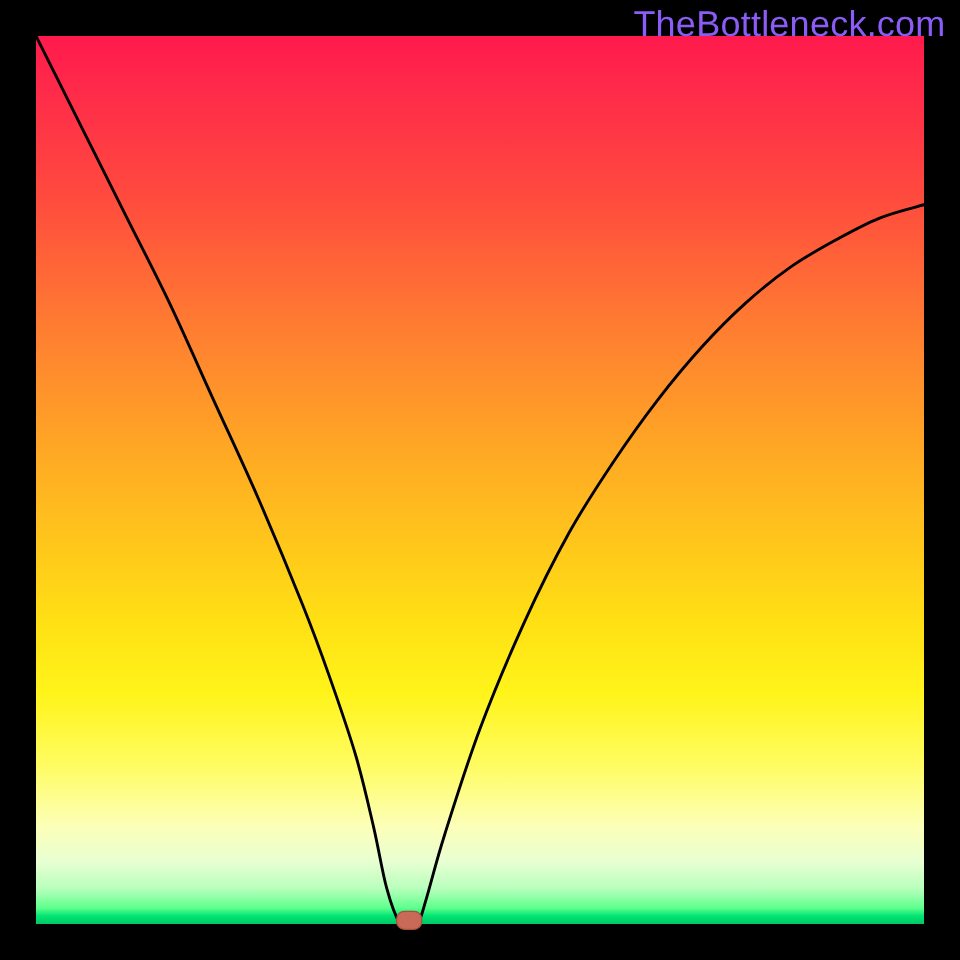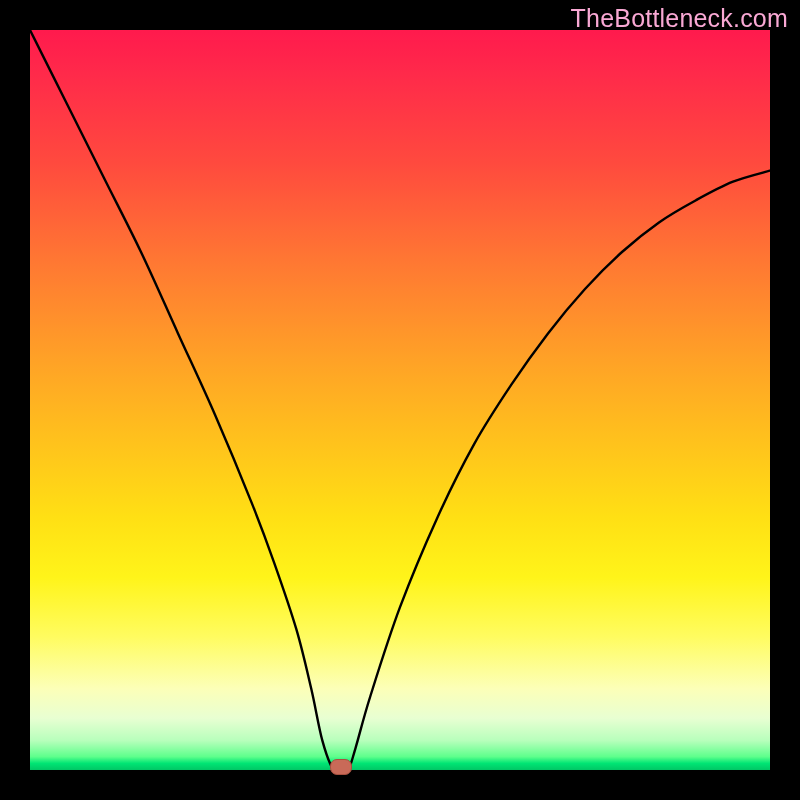--- a/index.html
+++ b/index.html
@@ -14,22 +14,22 @@
   .frame {
     position: relative;
     width: 800px;
     height: 800px;
     background: #000;
   }
   .watermark {
     position: absolute;
     top: 4px;
     right: 12px;
-    color: #f9a8d4;
-    font-size: 25px;
+    color: #8b5cf6;
+    font-size: 30px;
     font-weight: 500;
     letter-spacing: 0.2px;
     z-index: 20;
   }
   .plot {
     position: absolute;
     left: 30px;
     top: 30px;
     width: 740px;
     height: 740px;

